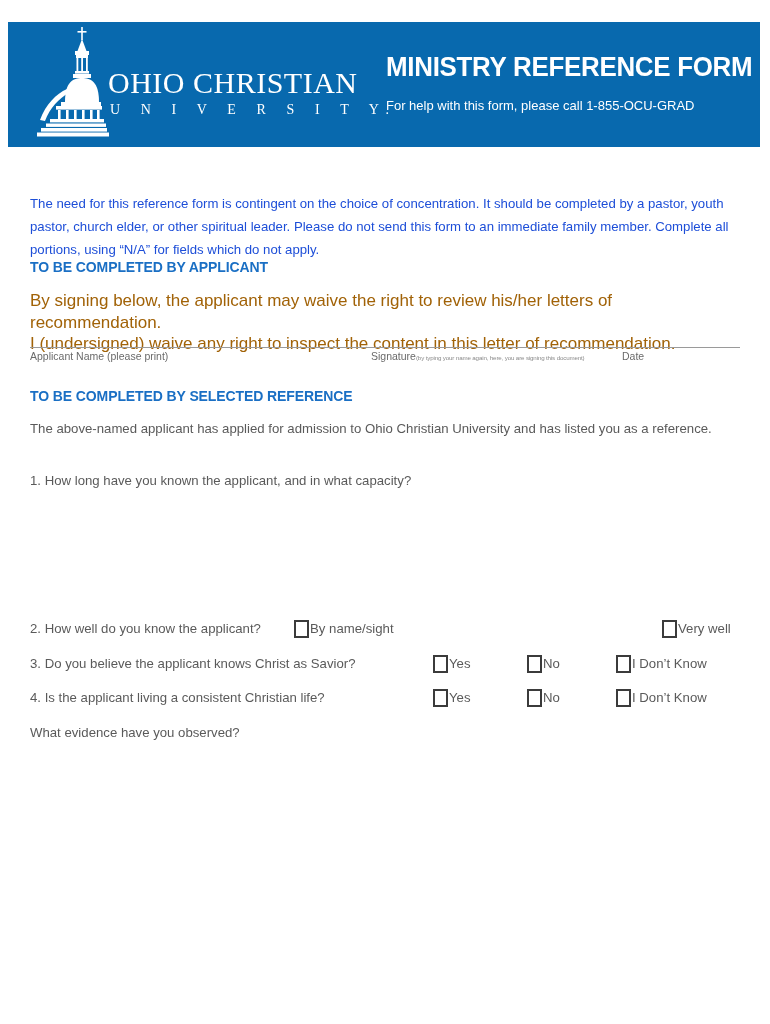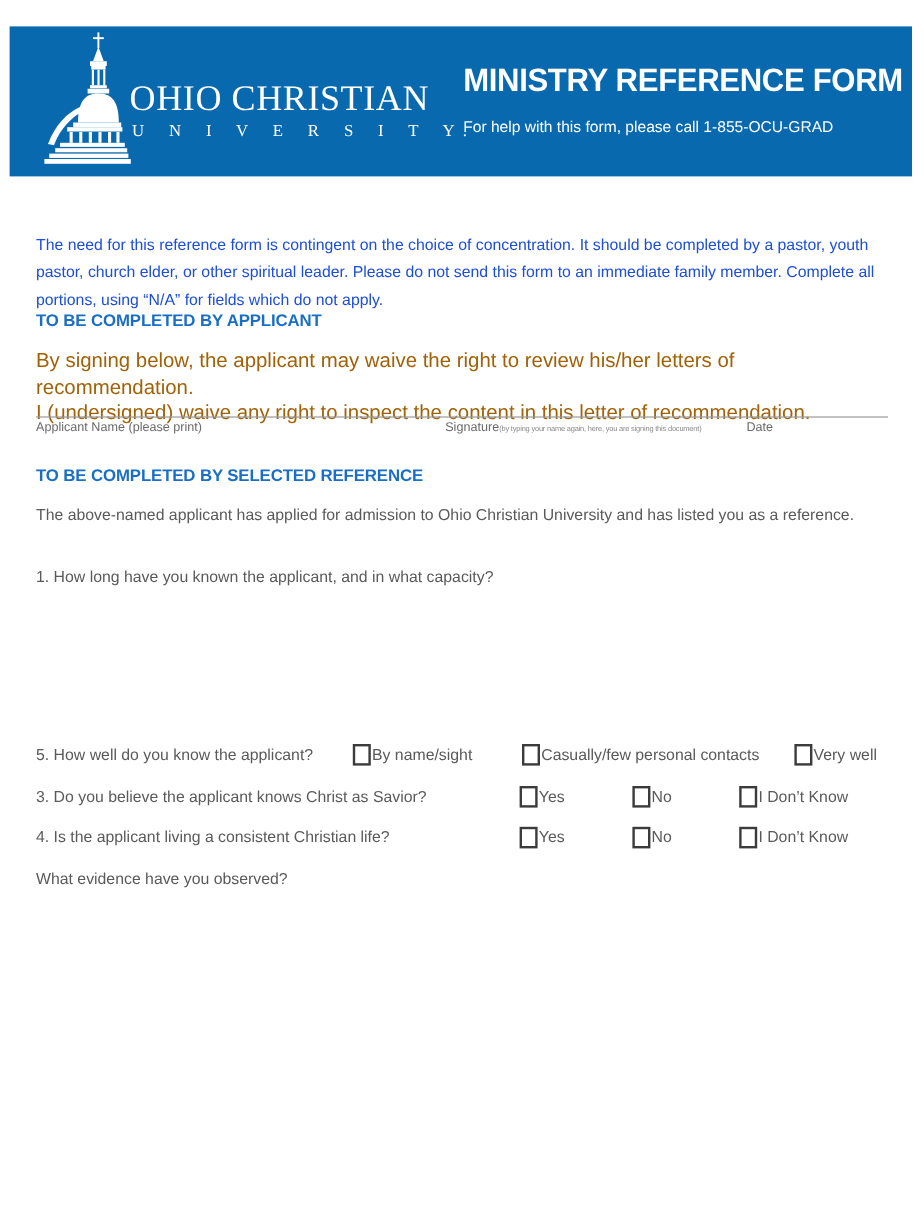--- a/index.html
+++ b/index.html
@@ -327,28 +327,24 @@
 
   <div class="section-heading sec2-heading">TO BE COMPLETED BY SELECTED REFERENCE</div>
 
   <div class="reference-para">
     <div>The above-named applicant has applied for admission to Ohio Christian University and has listed you as a reference.</div>
   </div>
 
   <div class="q1">1. How long have you known the applicant, and in what capacity?</div>
 
   <div class="qrow qrow-2">
-    <span class="qrow-label">5. How well do you know the applicant?</span>
+    <span class="qrow-label">2. How well do you know the applicant?</span>
     <label class="opt" style="left:294px;">
       <span class="checkbox"></span>
       <span class="opt-label">By name/sight</span>
-    </label>
-    <label class="opt" style="left:435px;">
-      <span class="checkbox"></span>
-      <span class="opt-label">Casually/few personal contacts</span>
     </label>
     <label class="opt" style="left:662px;">
       <span class="checkbox"></span>
       <span class="opt-label">Very well</span>
     </label>
   </div>
 
   <div class="qrow qrow-3">
     <span class="qrow-label">3. Do you believe the applicant knows Christ as Savior?</span>
     <label class="opt" style="left:433px;">

